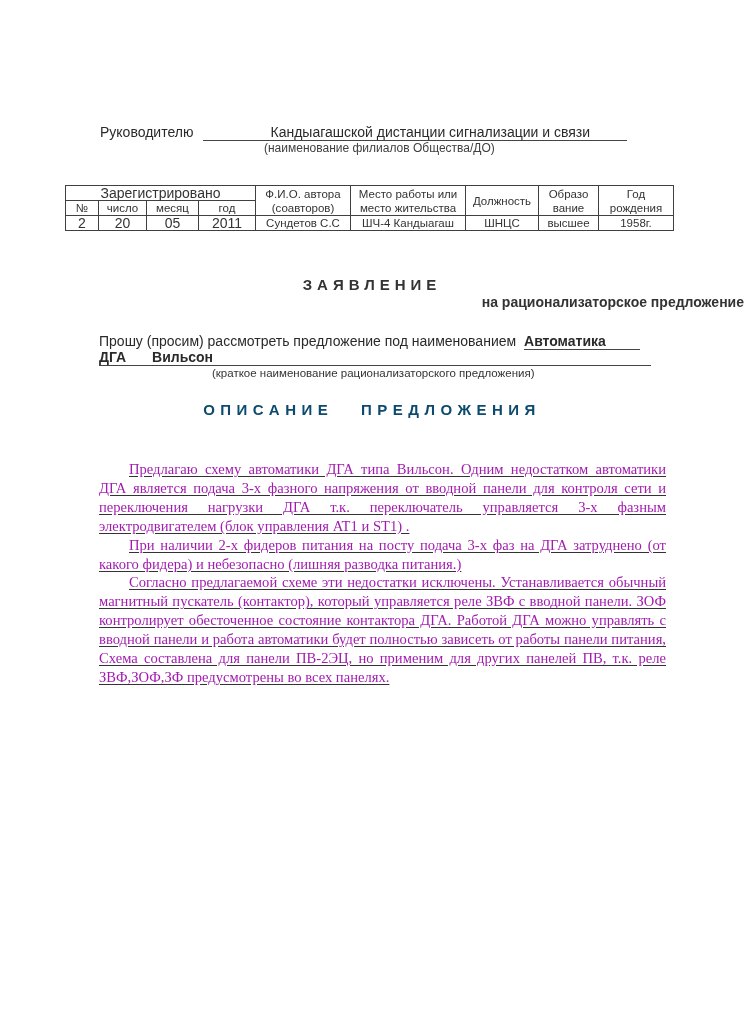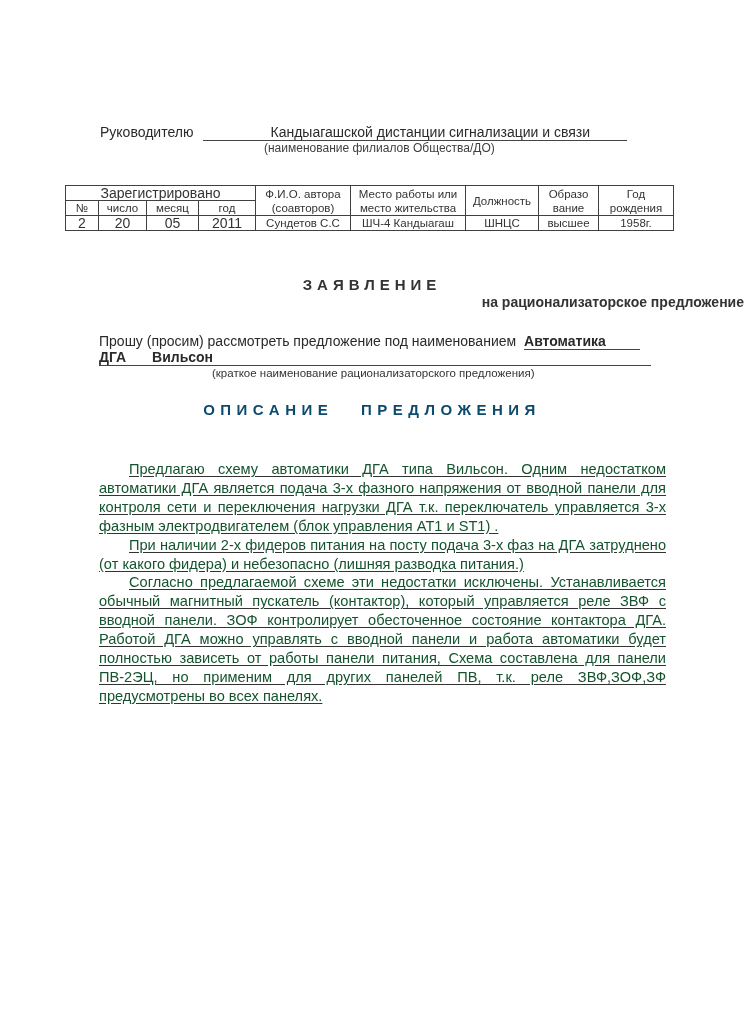--- a/index.html
+++ b/index.html
@@ -39,21 +39,21 @@
   .req1 .fill { display: inline-block; width: 116px; border-bottom: 1px solid #444; font-weight: bold; margin-left: 4px; }
   .req2 { left: 99px; top: 349px; width: 552px; font-size: 14px; font-weight: bold; border-bottom: 1px solid #444; white-space: nowrap; }
   .req2 .w2 { margin-left: 22px; }
   .req-caption { left: 212px; top: 367px; font-size: 11.5px; color: #333; }
 
   .title3 { left: 0; width: 744px; top: 401px; text-align: center; font-size: 15px; font-weight: bold; letter-spacing: 5.5px; color: #0c4a6e; word-spacing: 18px; }
 
   
   .body-text {
     left: 99px; top: 460px; width: 567px; font-size: 14.6px; line-height: 18.9px;
-    text-align: justify; color: #14532d;
+    text-align: justify; color: #a21caf; font-family: Liberation Serif, serif;
   }
   .body-text p { margin: 0; text-indent: 30px; }
   .body-text p span { text-decoration: underline; text-decoration-color: #333; text-underline-offset: 2px; }
 </style>
 </head>
 <body>
 
 <div class="abs to-row">
   <span>Руководителю</span>
   <span class="fill">Кандыагашской дистанции сигнализации и связи</span>

